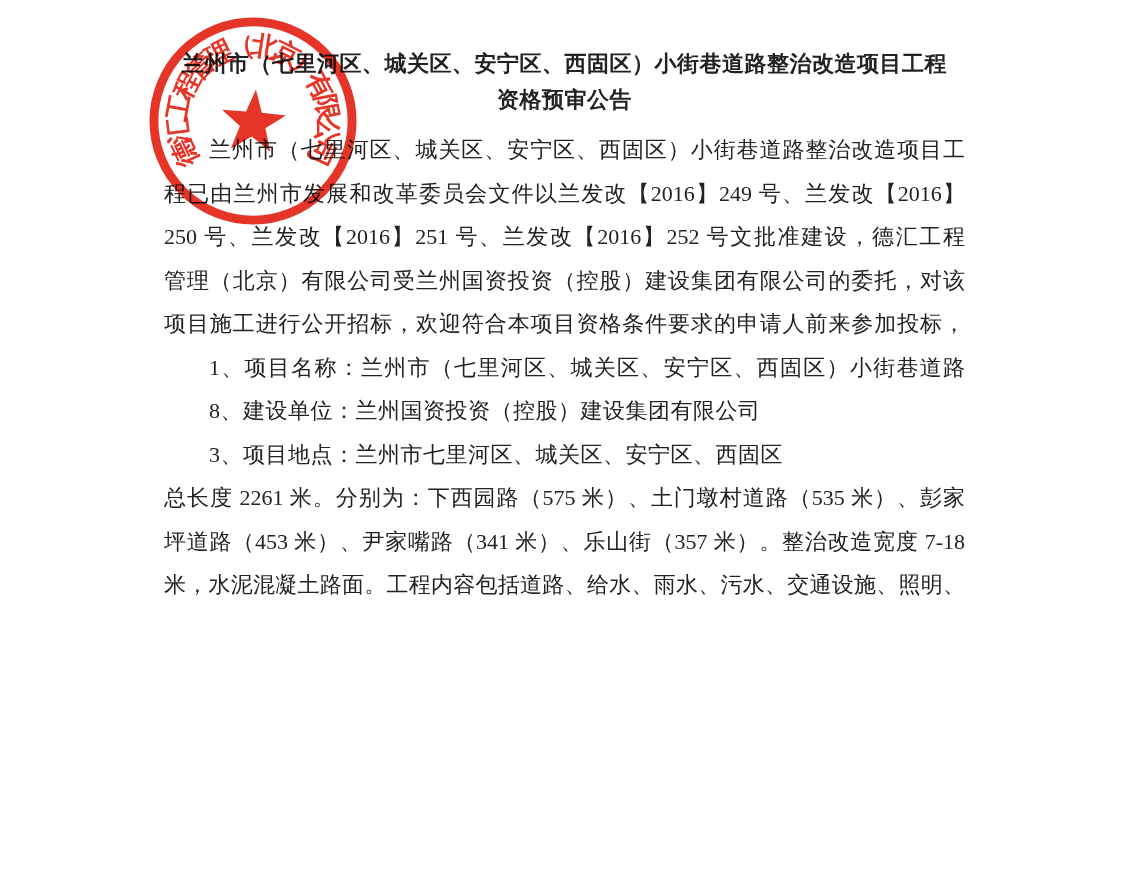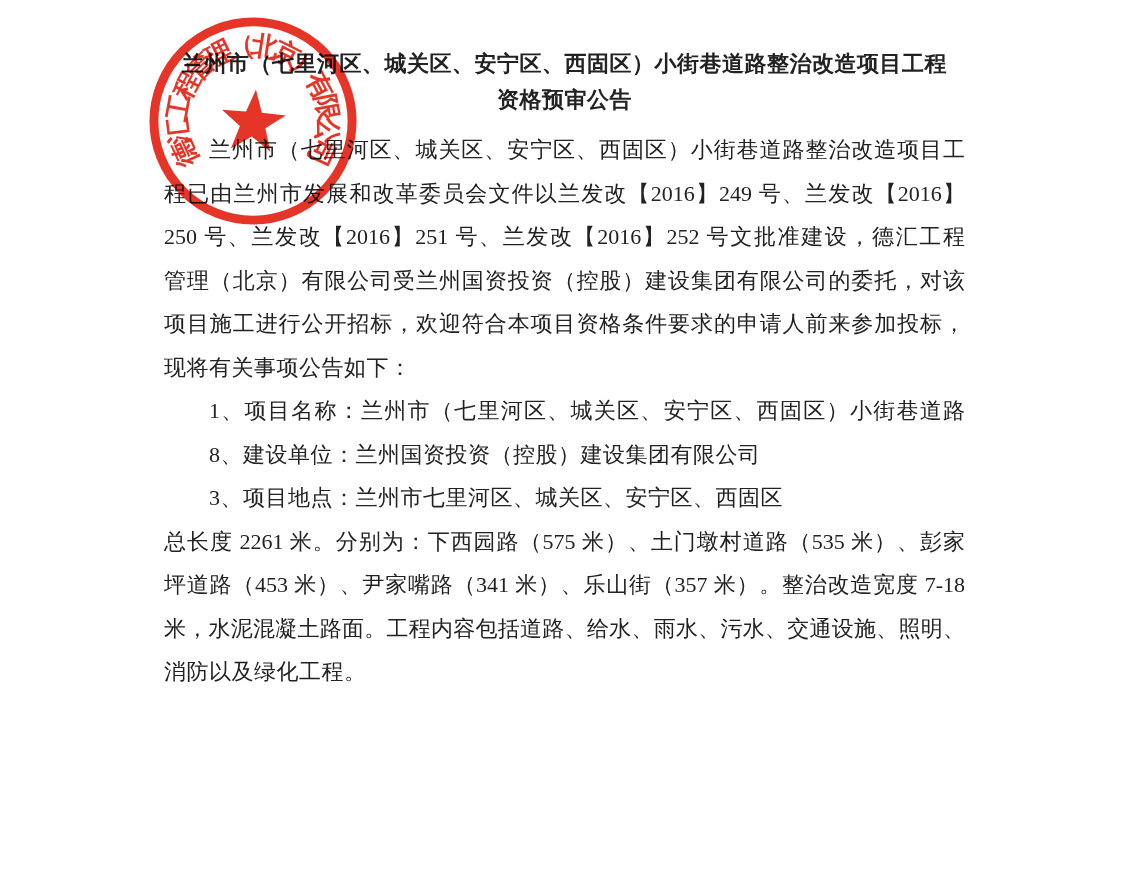--- a/index.html
+++ b/index.html
@@ -63,28 +63,26 @@
 
   <div class="doc">
 
   <div class="line title">兰州市（七里河区、城关区、安宁区、西固区）小街巷道路整治改造项目工程</div>
       <div class="line title title-gap">资格预审公告</div>
       <div class="line indent justify">兰州市（七里河区、城关区、安宁区、西固区）小街巷道路整治改造项目工</div>
       <div class="line justify">程已由兰州市发展和改革委员会文件以兰发改【2016】249 号、兰发改【2016】</div>
       <div class="line justify">250 号、兰发改【2016】251 号、兰发改【2016】252 号文批准建设，德汇工程</div>
       <div class="line justify">管理（北京）有限公司受兰州国资投资（控股）建设集团有限公司的委托，对该</div>
       <div class="line justify">项目施工进行公开招标，欢迎符合本项目资格条件要求的申请人前来参加投标，</div>
-      <div class="line">现将有关事项公告如下：</div>
       <div class="line indent justify">1、项目名称：兰州市（七里河区、城关区、安宁区、西固区）小街巷道路</div>
       <div class="line indent">8、建设单位：兰州国资投资（控股）建设集团有限公司</div>
       <div class="line indent">3、项目地点：兰州市七里河区、城关区、安宁区、西固区</div>
       <div class="line justify">总长度 2261 米。分别为：下西园路（575 米）、土门墩村道路（535 米）、彭家</div>
       <div class="line justify">坪道路（453 米）、尹家嘴路（341 米）、乐山街（357 米）。整治改造宽度 7-18</div>
       <div class="line justify">米，水泥混凝土路面。工程内容包括道路、给水、雨水、污水、交通设施、照明、</div>
-      <div class="line">消防以及绿化工程。</div>
     </div>
 
   <div class="stamp">
     <svg viewBox="0 0 220 220">
       <circle cx="110" cy="110" r="100" fill="none" stroke-width="9" stroke="#e42a1c"></circle>
       <polygon points="110,78 102,101 77.7,101.5 97.1,116.2 90,139.5 110,125.6 130,139.5 122.9,116.2 142.3,101.5 118,101" transform="rotate(5 110 112)" fill="#e42a1c"></polygon>
       <g>
           <text x="41.1" y="142.1" fill="#e42a1c" text-anchor="middle" dominant-baseline="central" class="seal-char" transform="rotate(-115.0 41.1 142.1)">德</text>
           <text x="34.6" y="119.7" fill="#e42a1c" text-anchor="middle" dominant-baseline="central" class="seal-char" transform="rotate(-97.3 34.6 119.7)">汇</text>
           <text x="35.2" y="96.3" fill="#e42a1c" text-anchor="middle" dominant-baseline="central" class="seal-char" transform="rotate(-79.6 35.2 96.3)">工</text>

